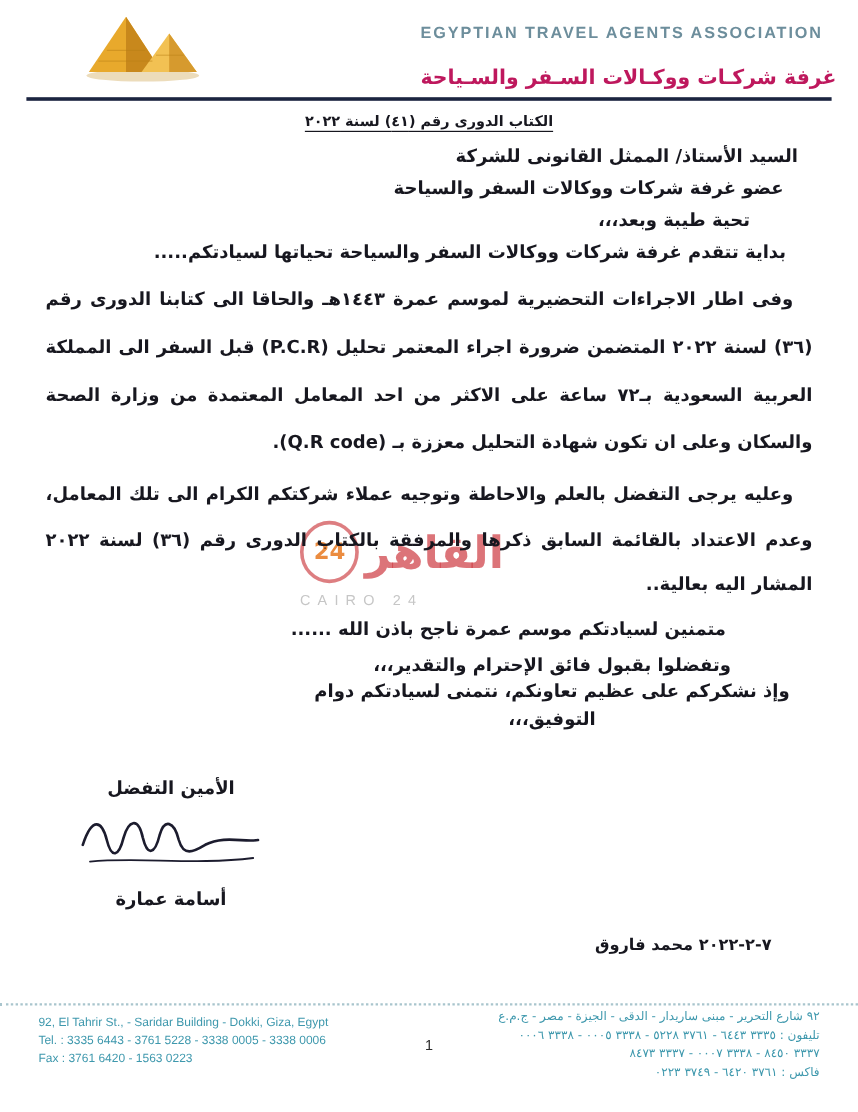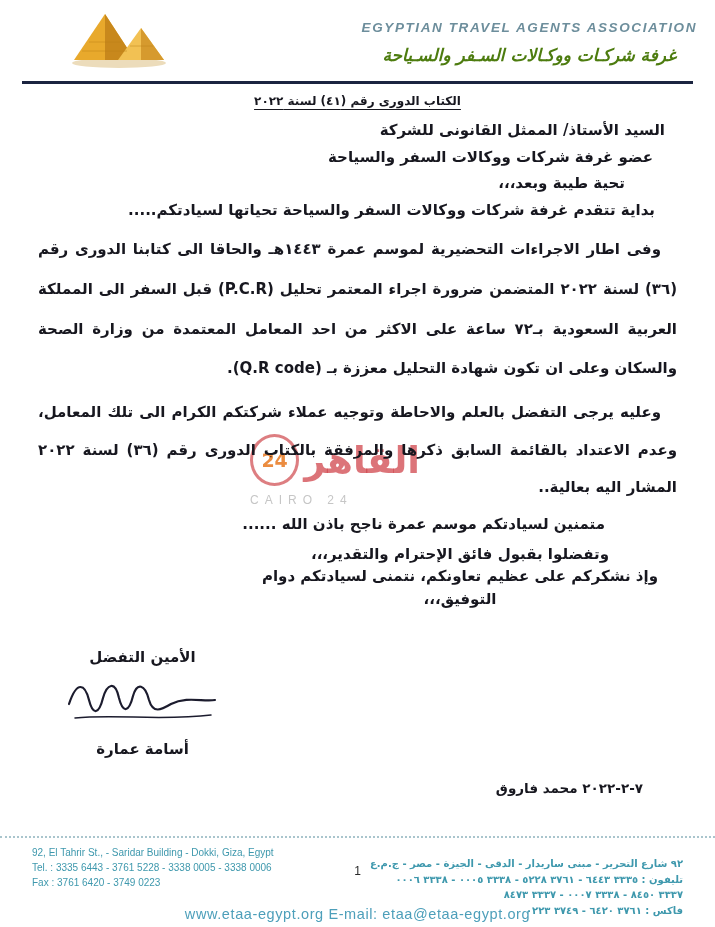--- a/index.html
+++ b/index.html
@@ -8,31 +8,31 @@
     background:#ffffff;
     font-family:"DejaVu Sans", sans-serif;
     position:relative;
     overflow:hidden;
   }
   .page { position:absolute; inset:0; background:#fff; }
 
   
   .letterhead { position:absolute; top:0; left:0; right:0; height:88px; }
   .logo { position:absolute; left:68px; top:8px; width:102px; height:62px; }
-  .org-names { position:absolute; right:18px; top:20px; text-align:center;font-style:italic; }
+  .org-names { position:absolute; right:18px; top:20px; text-align:left; }
   .org-en {
     font-family:"Liberation Sans", sans-serif;
     font-size:13.5px; font-weight:bold; letter-spacing:1.6px;
     color:#6d8e9c;
   }
   .org-ar {
     direction:rtl;
     font-size:17px; font-weight:bold;
-    color:#4d7c0f;
-    margin-top:10px; letter-spacing:1px;
+    color:#be185d;
+    margin-top:20px; letter-spacing:1px;
   }
   .header-rule { position:absolute; top:81px; left:22px; right:22px; height:2.5px; background:#1b2440; }
 
   
   .letter-body {
     position:absolute; top:94px; left:38px; right:38px;
     direction:rtl; text-align:right;
     color:#17171f; font-weight:bold; font-size:15px;
     z-index:2;
   }
@@ -89,23 +89,23 @@
     padding:6px 32px 4px 32px;
     z-index:2; background:transparent;
   }
   .footer-en {
     position:absolute; left:32px; top:7px;
     font-family:"Liberation Sans", sans-serif;
     font-size:10px; color:#3e98ad; line-height:1.5;
   }
   .footer-en .indent { padding-left:26px; }
   .footer-ar {
-    position:absolute; right:32px; top:18px;
+    position:absolute; right:32px; top:2px;
     direction:rtl; text-align:right;
-    font-size:10px; color:#3e98ad; line-height:1.55;font-weight:bold;
+    font-size:10px; color:#3e98ad; line-height:1.55;
   }
   .footer-page {
     position:absolute; left:50%; transform:translateX(-50%); top:26px;
     font-family:"Liberation Sans", sans-serif;
     font-size:12px; color:#2a2a2a;
   }
   .footer-web {
     position:absolute; left:0; right:0; bottom:5px; text-align:center;
     font-family:"Liberation Sans", sans-serif;
     font-size:14.5px; color:#4d9fba; letter-spacing:0.6px;
@@ -180,25 +180,24 @@
     </div>
     <div class="sig-name">أسامة عمارة</div>
   </div>
 
   <div class="date-annotation">٧-٢-٢٠٢٢ محمد فاروق</div>
 
   <div class="footer">
     <div class="footer-en">
       <div>92, El Tahrir St., - Saridar Building - Dokki, Giza, Egypt</div>
       <div>Tel. : 3335 6443 - 3761 5228 - 3338 0005 - 3338 0006</div>
-      <div>Fax : 3761 6420 - 3749 0223</div>
+      <div>Fax : 3761 6420 - 1563 0223</div>
     </div>
     <div class="footer-page">1</div>
     <div class="footer-ar">
       <div>٩٢ شارع التحرير - مبنى ساريدار - الدقى - الجيزة - مصر - ج.م.ع</div>
       <div>تليفون : ٣٣٣٥ ٦٤٤٣ - ٣٧٦١ ٥٢٢٨ - ٣٣٣٨ ٠٠٠٥ - ٣٣٣٨ ٠٠٠٦</div>
       <div>٣٣٣٧ ٨٤٥٠ - ٣٣٣٨ ٠٠٠٧ - ٣٣٣٧ ٨٤٧٣</div>
       <div>فاكس : ٣٧٦١ ٦٤٢٠ - ٣٧٤٩ ٠٢٢٣</div>
     </div>
-    <div class="footer-web">www.etaa-egypt.org   E-mail: etaa@etaa-egypt.org</div>
   </div>
 
 </div>
 
 </body></html>

